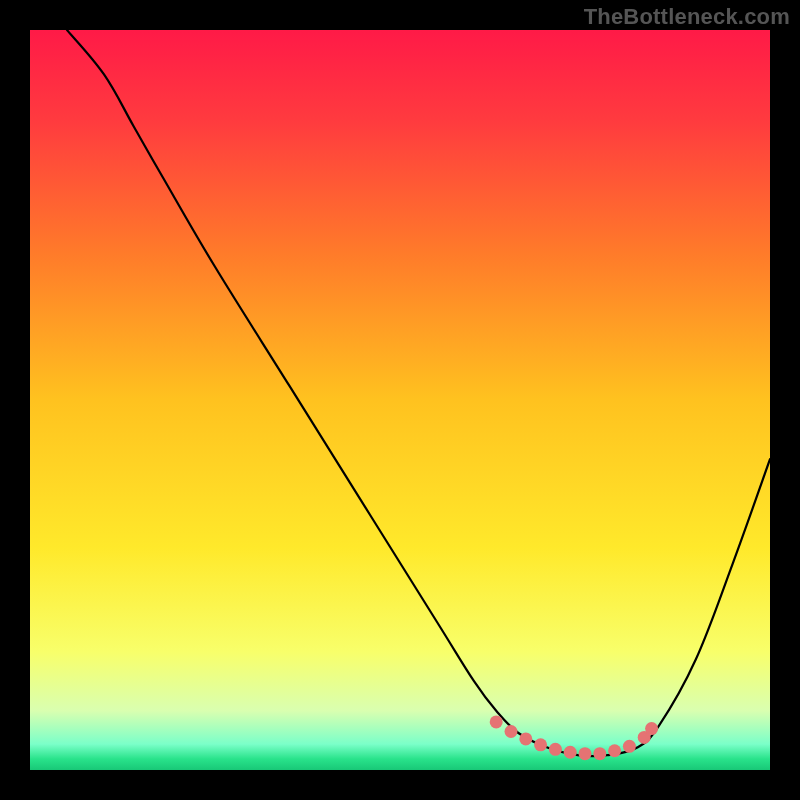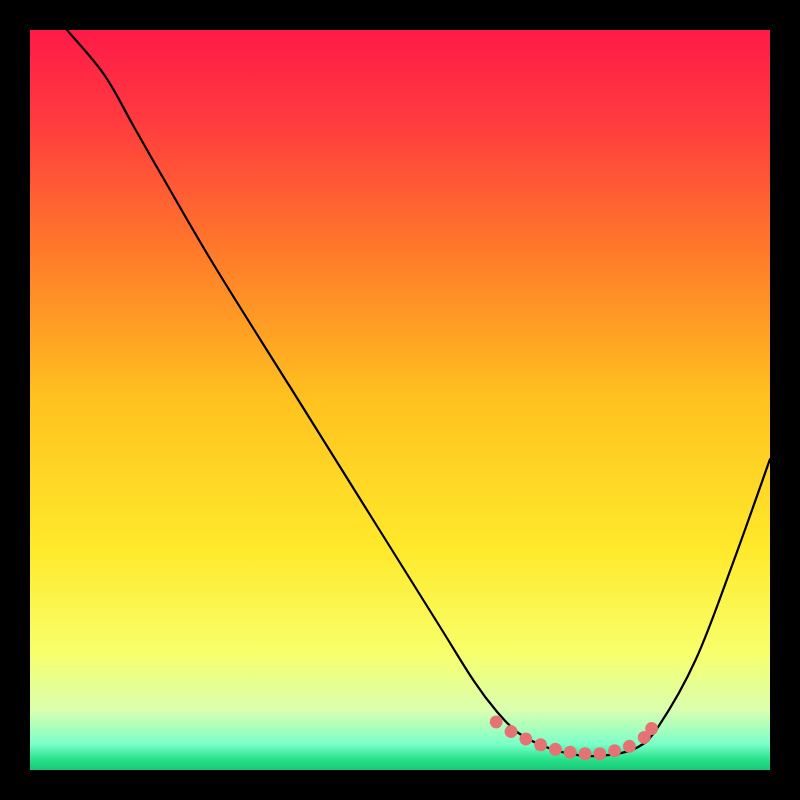--- a/index.html
+++ b/index.html
@@ -39,20 +39,21 @@
   .plot-area svg {
     display: block;
     width: 740px;
     height: 740px;
   }
 </style>
 </head>
 <body>
 
 <div class="frame">
+  <div class="watermark">TheBottleneck.com</div>
 
   <div class="plot-area">
     <svg viewBox="0 0 740 740">
       <defs>
         <linearGradient id="bg-grad" x1="0" y1="0" x2="0" y2="1">
             <stop offset="0%" stop-color="#ff1a47"></stop>
             <stop offset="12%" stop-color="#ff3a3f"></stop>
             <stop offset="30%" stop-color="#ff7a2a"></stop>
             <stop offset="50%" stop-color="#ffc21f"></stop>
             <stop offset="70%" stop-color="#ffe92b"></stop>

